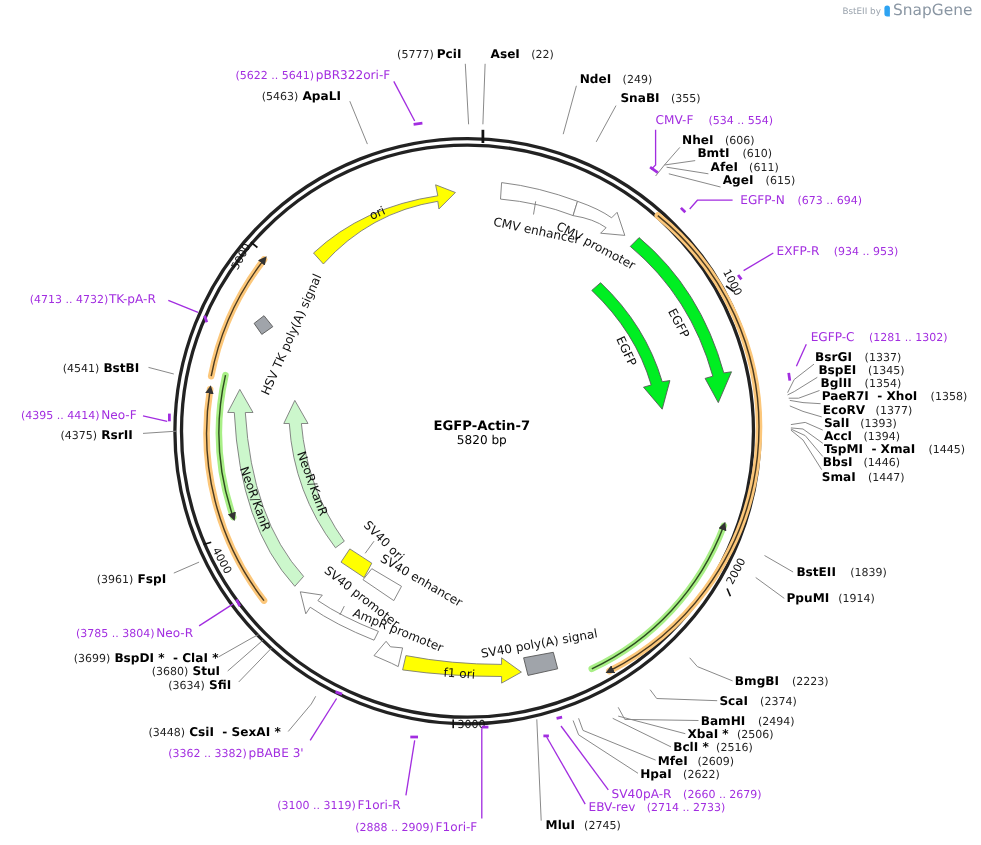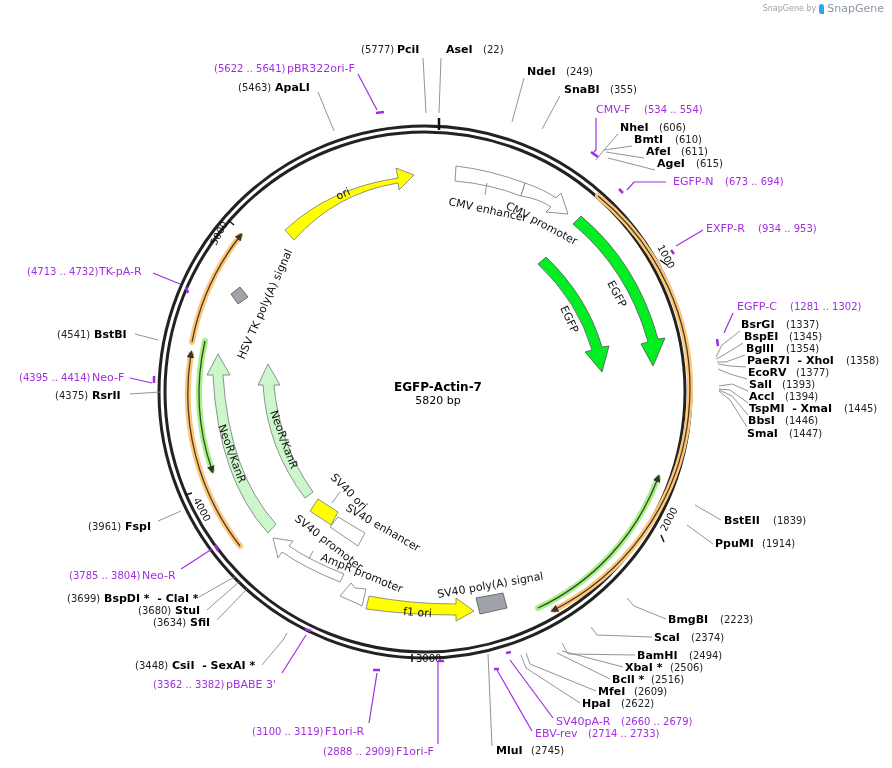--- a/index.html
+++ b/index.html
@@ -1,34 +1,34 @@
 <!DOCTYPE html>
 <html><head>
 <meta charset="utf-8">
 <style>
   html,body{margin:0;padding:0;background:#fff;}
   body{width:892px;height:768px;overflow:hidden;position:relative;font-family:"DejaVu Sans","Liberation Sans",sans-serif;}
   #map{position:absolute;left:0;top:0;}
   .credit{position:absolute;right:8px;top:2px;font-size:8px;color:#9aa3ad;font-family:"DejaVu Sans",sans-serif;display:flex;align-items:center;gap:3px;}
-  .credit .brand{font-size:11px;color:#8a96a3;}
+  .credit .brand{font-size:14px;color:#8a96a3;}
   .credit .logo{display:inline-block;width:5px;height:10px;background:#2ea3f2;border-radius:3px 3px 0 3px;}
   .enz-name{font-weight:bold;font-size:11px;fill:#000;}
   .enz-pos{font-size:10px;fill:#222;}
   .prm{font-size:11px;fill:#a22de0;}
   .prm-pos{font-size:10px;fill:#a22de0;}
   .feat-label{font-size:11px;fill:#111;}
   .title{font-weight:bold;font-size:12px;fill:#000;}
   .sub{font-size:11px;fill:#000;}
   .tick{font-size:10px;fill:#111;}
 </style>
 </head>
 <body>
 
 <div class="credit">
-  <span>SnapGene by</span>
+  <span>BstEII by</span>
   <span class="logo"></span>
   <span class="brand">SnapGene</span>
 </div>
 
 <svg id="map" width="892" height="768" viewBox="0 0 892 768">
   <defs>
     <marker id="arrDark" markerWidth="6" markerHeight="6" refX="3" refY="3" orient="auto">
       <path d="M0,0 L6,3 L0,6 z" fill="#333"></path>
     </marker>
   </defs>

